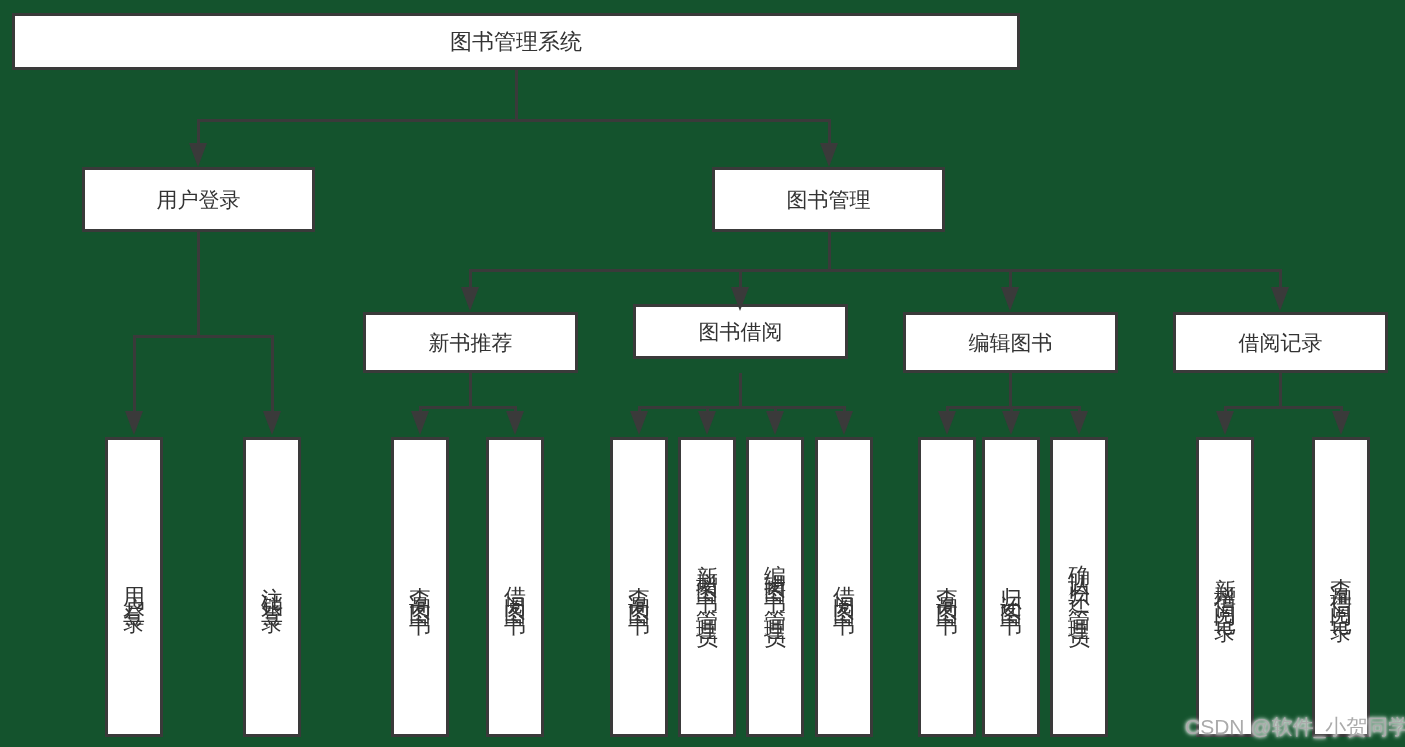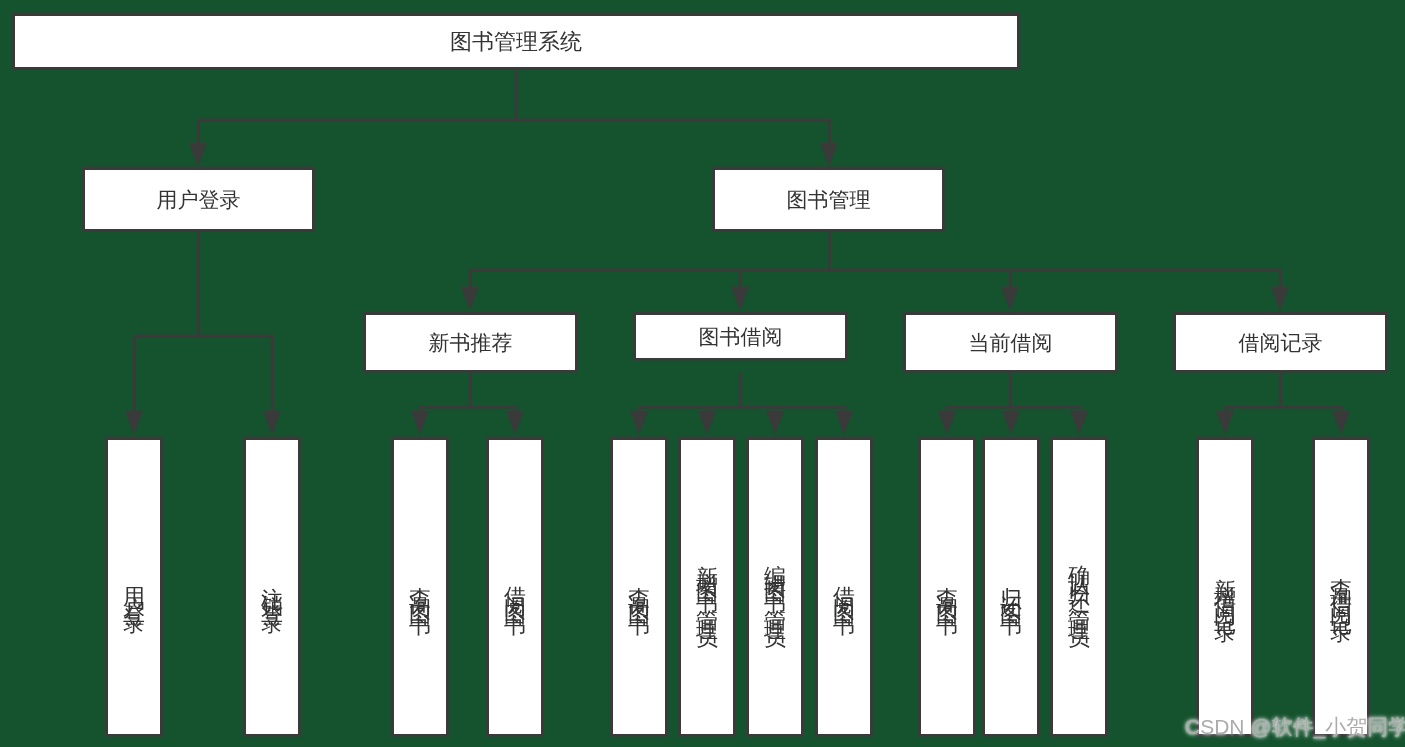--- a/index.html
+++ b/index.html
@@ -44,25 +44,25 @@
   <div class="box" style="left:82px;top:167px;width:233px;height:65px">
     <span class="label">用户登录</span>
   </div>
   <div class="box" style="left:363px;top:312px;width:215px;height:61px">
     <span class="label">新书推荐</span>
   </div>
 
   <div class="box" style="left:712px;top:167px;width:233px;height:65px">
     <span class="label">图书管理</span>
   </div>
-  <div class="box" style="left:633px;top:312px;width:215px;height:49px">
+  <div class="box" style="left:633px;top:304px;width:215px;height:55px">
     <span class="label">图书借阅</span>
   </div>
   <div class="box" style="left:903px;top:312px;width:215px;height:61px">
-    <span class="label">当前借阅</span>
+    <span class="label">编辑图书</span>
   </div>
   <div class="box" style="left:1173px;top:312px;width:215px;height:61px">
     <span class="label">借阅记录</span>
   </div>
 
   <div class="box leaf" style="left:105px">
     <span class="v-label">用户登录</span>
   </div>
   <div class="box leaf" style="left:243px">
     <span class="v-label">注销登录</span>

